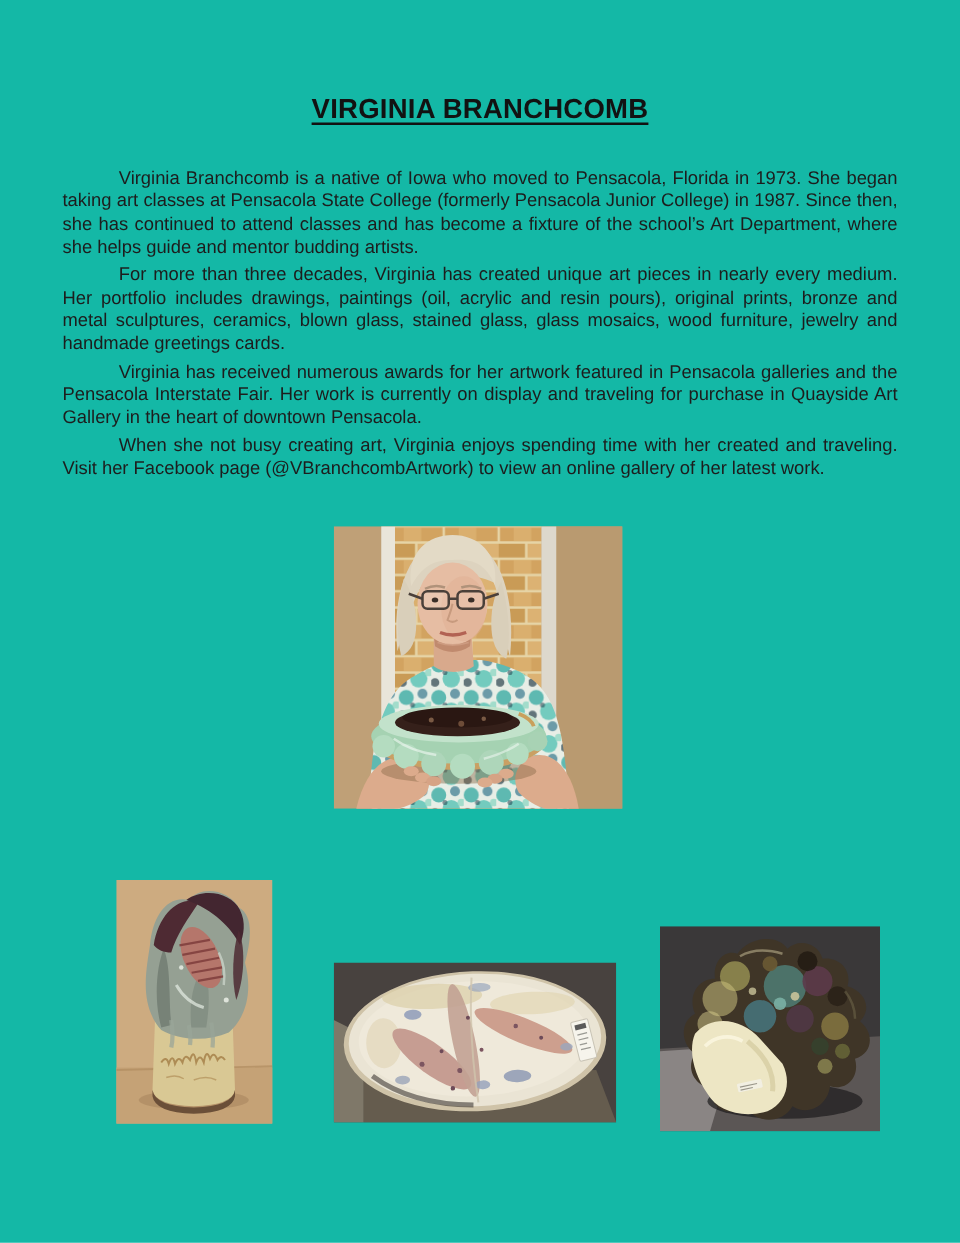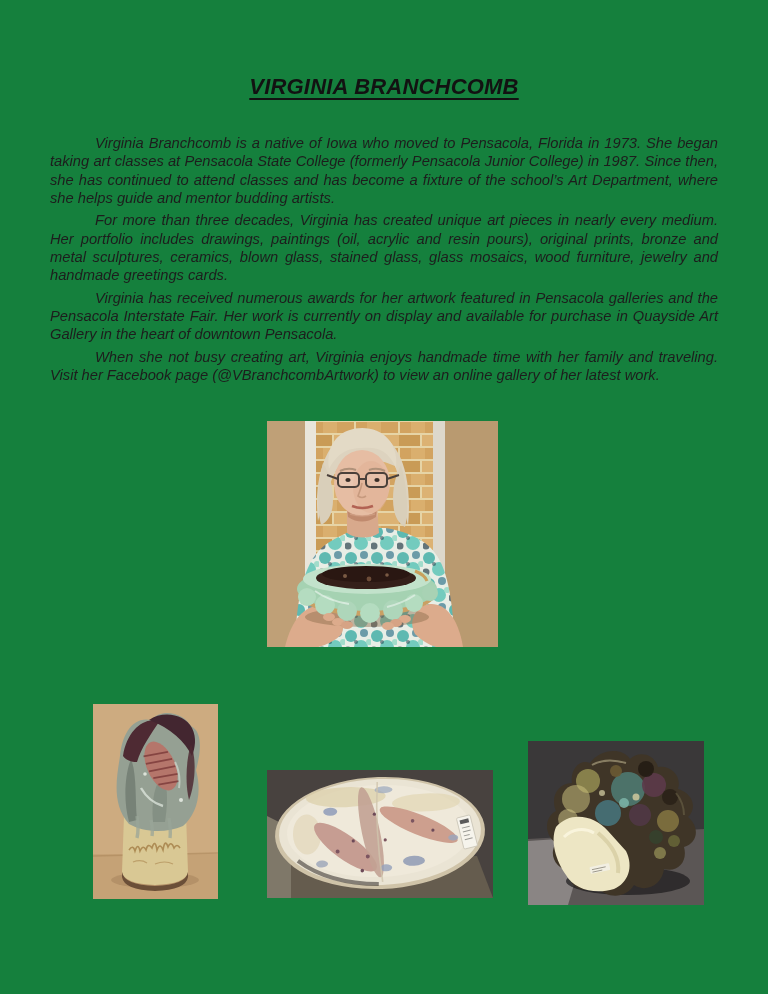--- a/index.html
+++ b/index.html
@@ -3,21 +3,21 @@
 <meta charset="utf-8">
 <style>
   html, body { margin: 0; padding: 0; }
   body {
     width: 768px; height: 994px;
     background: #ffffff;
     font-family: "Liberation Sans", sans-serif;
     position: relative;
     overflow: hidden;
   }
-  .page { position: absolute; inset: 0; background: #15803d; font-style: italic; }
+  .page { position: absolute; inset: 0; background: #14b8a6; }
 
   .doc-title {
     position: absolute;
     top: 74px; left: 0; right: 0;
     margin: 0;
     text-align: center;
     font-size: 22px;
     font-weight: 700;
     letter-spacing: 0.2px;
     color: #121212;
@@ -49,22 +49,22 @@
 </head>
 <body>
 
 <div class="page">
 
   <h1 class="doc-title"><span>VIRGINIA BRANCHCOMB</span></h1>
 
   <div class="body-text">
     <p>Virginia Branchcomb is a native of Iowa who moved to Pensacola, Florida in 1973. She began taking art classes at Pensacola State College (formerly Pensacola Junior College) in 1987. Since then, she has continued to attend classes and has become a fixture of the school’s Art Department, where she helps guide and mentor budding artists.</p>
     <p>For more than three decades, Virginia has created unique art pieces in nearly every medium. Her portfolio includes drawings, paintings (oil, acrylic and resin pours), original prints, bronze and metal sculptures, ceramics, blown glass, stained glass, glass mosaics, wood furniture, jewelry and handmade greetings cards.</p>
-    <p>Virginia has received numerous awards for her artwork featured in Pensacola galleries and the Pensacola Interstate Fair. Her work is currently on display and available for purchase in Quayside Art Gallery in the heart of downtown Pensacola.</p>
-    <p>When she not busy creating art, Virginia enjoys handmade time with her family and traveling. Visit her Facebook page (@VBranchcombArtwork) to view an online gallery of her latest work.</p>
+    <p>Virginia has received numerous awards for her artwork featured in Pensacola galleries and the Pensacola Interstate Fair. Her work is currently on display and traveling for purchase in Quayside Art Gallery in the heart of downtown Pensacola.</p>
+    <p>When she not busy creating art, Virginia enjoys spending time with her created and traveling. Visit her Facebook page (@VBranchcombArtwork) to view an online gallery of her latest work.</p>
   </div>
 
   <figure class="photo photo-portrait" aria-label="Virginia Branchcomb, wearing glasses and a teal floral blouse, holding a mint-green ruffled ceramic bowl with a dark center in front of a brick wall">
     <svg width="231" height="226" viewBox="0 0 231 226">
       <defs>
         <pattern id="bricks" width="44" height="26" patternUnits="userSpaceOnUse">
           <rect width="44" height="26" fill="#e6d4a6"></rect>
           <rect x="1" y="1" width="42" height="11" fill="#d2a360"></rect>
           <rect x="-21" y="14" width="42" height="11" fill="#c99b56"></rect>
           <rect x="23" y="14" width="42" height="11" fill="#dcb273"></rect>

